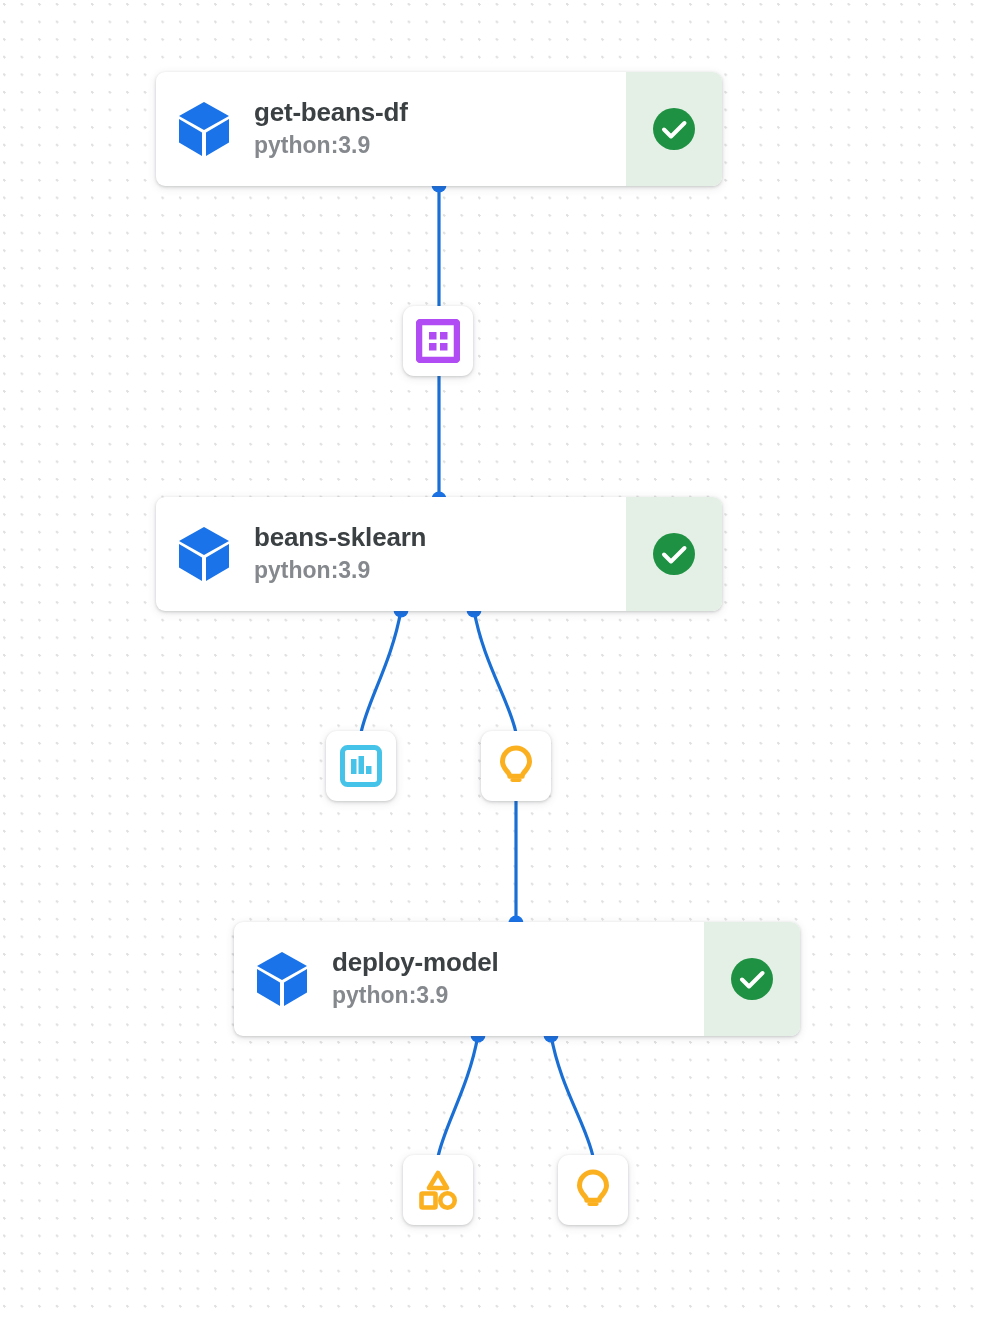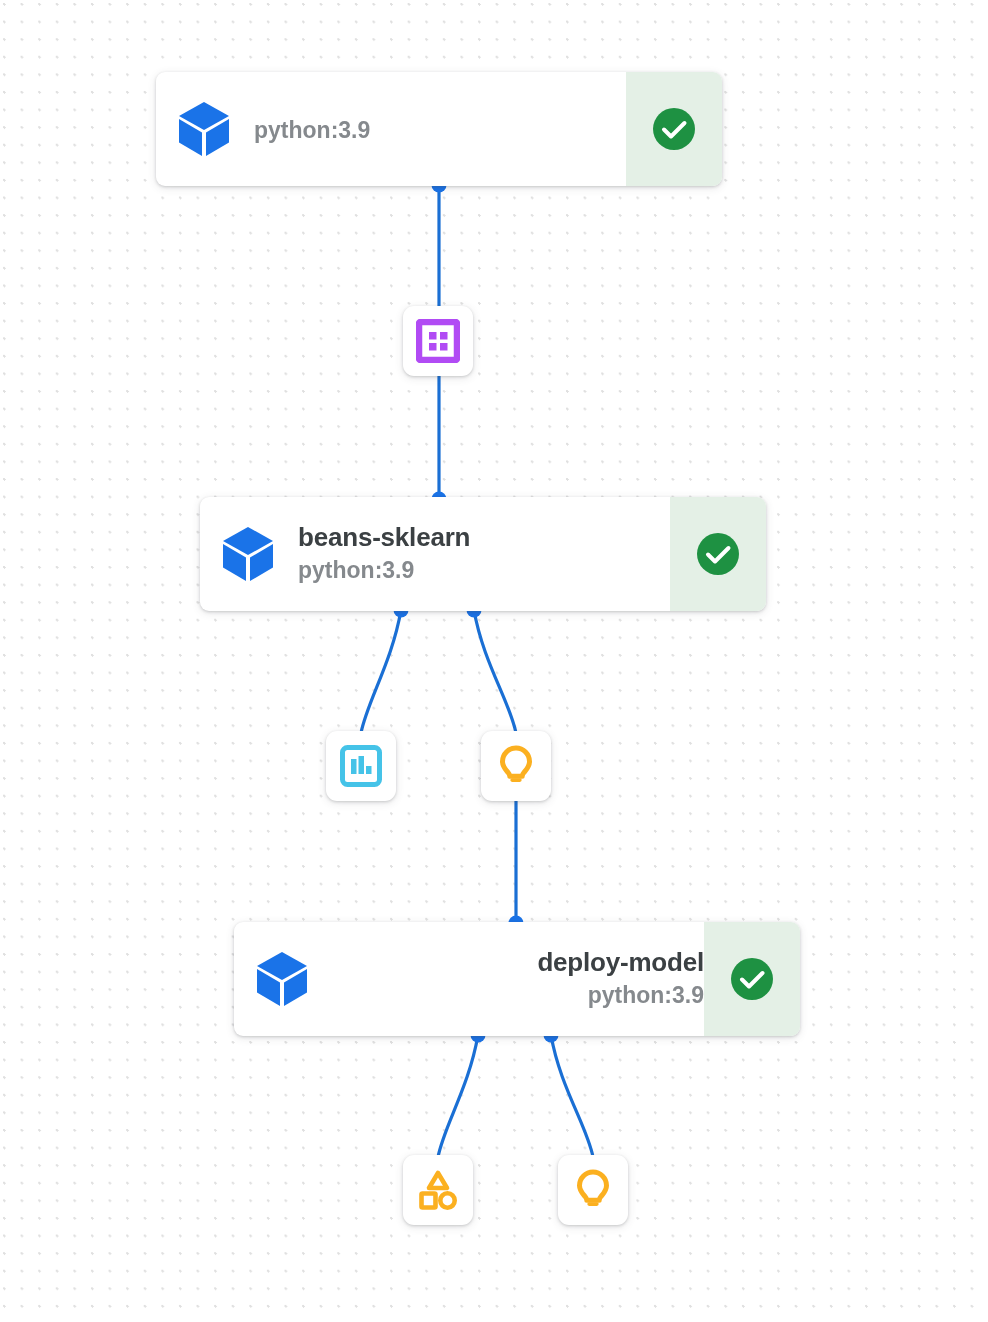--- a/index.html
+++ b/index.html
@@ -132,41 +132,42 @@
 
   <div class="task-node" style="left:156px; top:72px; width:566px; height:114px;">
     <div class="node-icon-area">
       <svg class="icon-svg" width="56" height="58" viewBox="0 0 56 58" xmlns="http://www.w3.org/2000/svg">
         <polygon points="28,2 53,16 28,30 3,16" fill="#1a73e8"></polygon>
         <polygon points="3,19 26,32.5 26,56 3,42.5" fill="#1a73e8"></polygon>
         <polygon points="53,19 30,32.5 30,56 53,42.5" fill="#1a73e8"></polygon>
       </svg>
     </div>
     <div class="node-text-area">
+      <div class="node-title">get-beans-df</div>
       <div class="node-subtitle">python:3.9</div>
     </div>
     <div class="node-status-area">
       <svg class="icon-svg" width="48" height="48" viewBox="0 0 48 48" xmlns="http://www.w3.org/2000/svg">
         <circle cx="24" cy="24" r="21" fill="#1e9142"></circle>
         <path d="M14 24.5 L21 31.5 L34.5 18" fill="none" stroke="#ffffff" stroke-width="4" stroke-linecap="round" stroke-linejoin="round"></path>
       </svg>
     </div>
   </div>
 
   <div class="artifact-node" style="left:403px; top:306px;">
     <svg class="icon-svg" width="44" height="44" viewBox="0 0 44 44" xmlns="http://www.w3.org/2000/svg">
       <rect x="3" y="3" width="38" height="38" rx="1.5" fill="none" stroke="#b14bf4" stroke-width="6.5"></rect>
       <rect x="13" y="13" width="7.5" height="7.5" fill="#b14bf4"></rect>
       <rect x="24" y="13" width="7.5" height="7.5" fill="#b14bf4"></rect>
       <rect x="13" y="24" width="7.5" height="7.5" fill="#b14bf4"></rect>
       <rect x="24" y="24" width="7.5" height="7.5" fill="#b14bf4"></rect>
     </svg>
   </div>
 
-  <div class="task-node" style="left:156px; top:497px; width:566px; height:114px;margin-left:44px;">
+  <div class="task-node" style="left:156px; top:497px; width:566px; height:114px;">
     <div class="node-icon-area">
       <svg class="icon-svg" width="56" height="58" viewBox="0 0 56 58" xmlns="http://www.w3.org/2000/svg">
         <polygon points="28,2 53,16 28,30 3,16" fill="#1a73e8"></polygon>
         <polygon points="3,19 26,32.5 26,56 3,42.5" fill="#1a73e8"></polygon>
         <polygon points="53,19 30,32.5 30,56 53,42.5" fill="#1a73e8"></polygon>
       </svg>
     </div>
     <div class="node-text-area">
       <div class="node-title">beans-sklearn</div>
       <div class="node-subtitle">python:3.9</div>
@@ -190,21 +191,21 @@
 
   <div class="artifact-node" style="left:481px; top:731px;">
     <svg class="icon-svg" width="44" height="44" viewBox="0 0 44 44" xmlns="http://www.w3.org/2000/svg">
       <path d="M22 4 C14.5 4 8.5 10 8.5 17.5 C8.5 22.5 11.5 25.5 13.8 28.2
                C15.2 29.8 15.8 30.8 15.8 32.2 L28.2 32.2 C28.2 30.8 28.8 29.8 30.2 28.2
                C32.5 25.5 35.5 22.5 35.5 17.5 C35.5 10 29.5 4 22 4 Z" fill="none" stroke="#fbb020" stroke-width="5" stroke-linejoin="round"></path>
       <rect x="16.3" y="34.3" width="11.4" height="3.6" rx="1.8" fill="#fbb020"></rect>
     </svg>
   </div>
 
-  <div class="task-node" style="left:234px; top:922px; width:566px; height:114px;text-align:right;">
+  <div class="task-node" style="left:234px; top:922px; width:566px; height:114px;">
     <div class="node-icon-area">
       <svg class="icon-svg" width="56" height="58" viewBox="0 0 56 58" xmlns="http://www.w3.org/2000/svg">
         <polygon points="28,2 53,16 28,30 3,16" fill="#1a73e8"></polygon>
         <polygon points="3,19 26,32.5 26,56 3,42.5" fill="#1a73e8"></polygon>
         <polygon points="53,19 30,32.5 30,56 53,42.5" fill="#1a73e8"></polygon>
       </svg>
     </div>
     <div class="node-text-area">
       <div class="node-title">deploy-model</div>
       <div class="node-subtitle">python:3.9</div>

